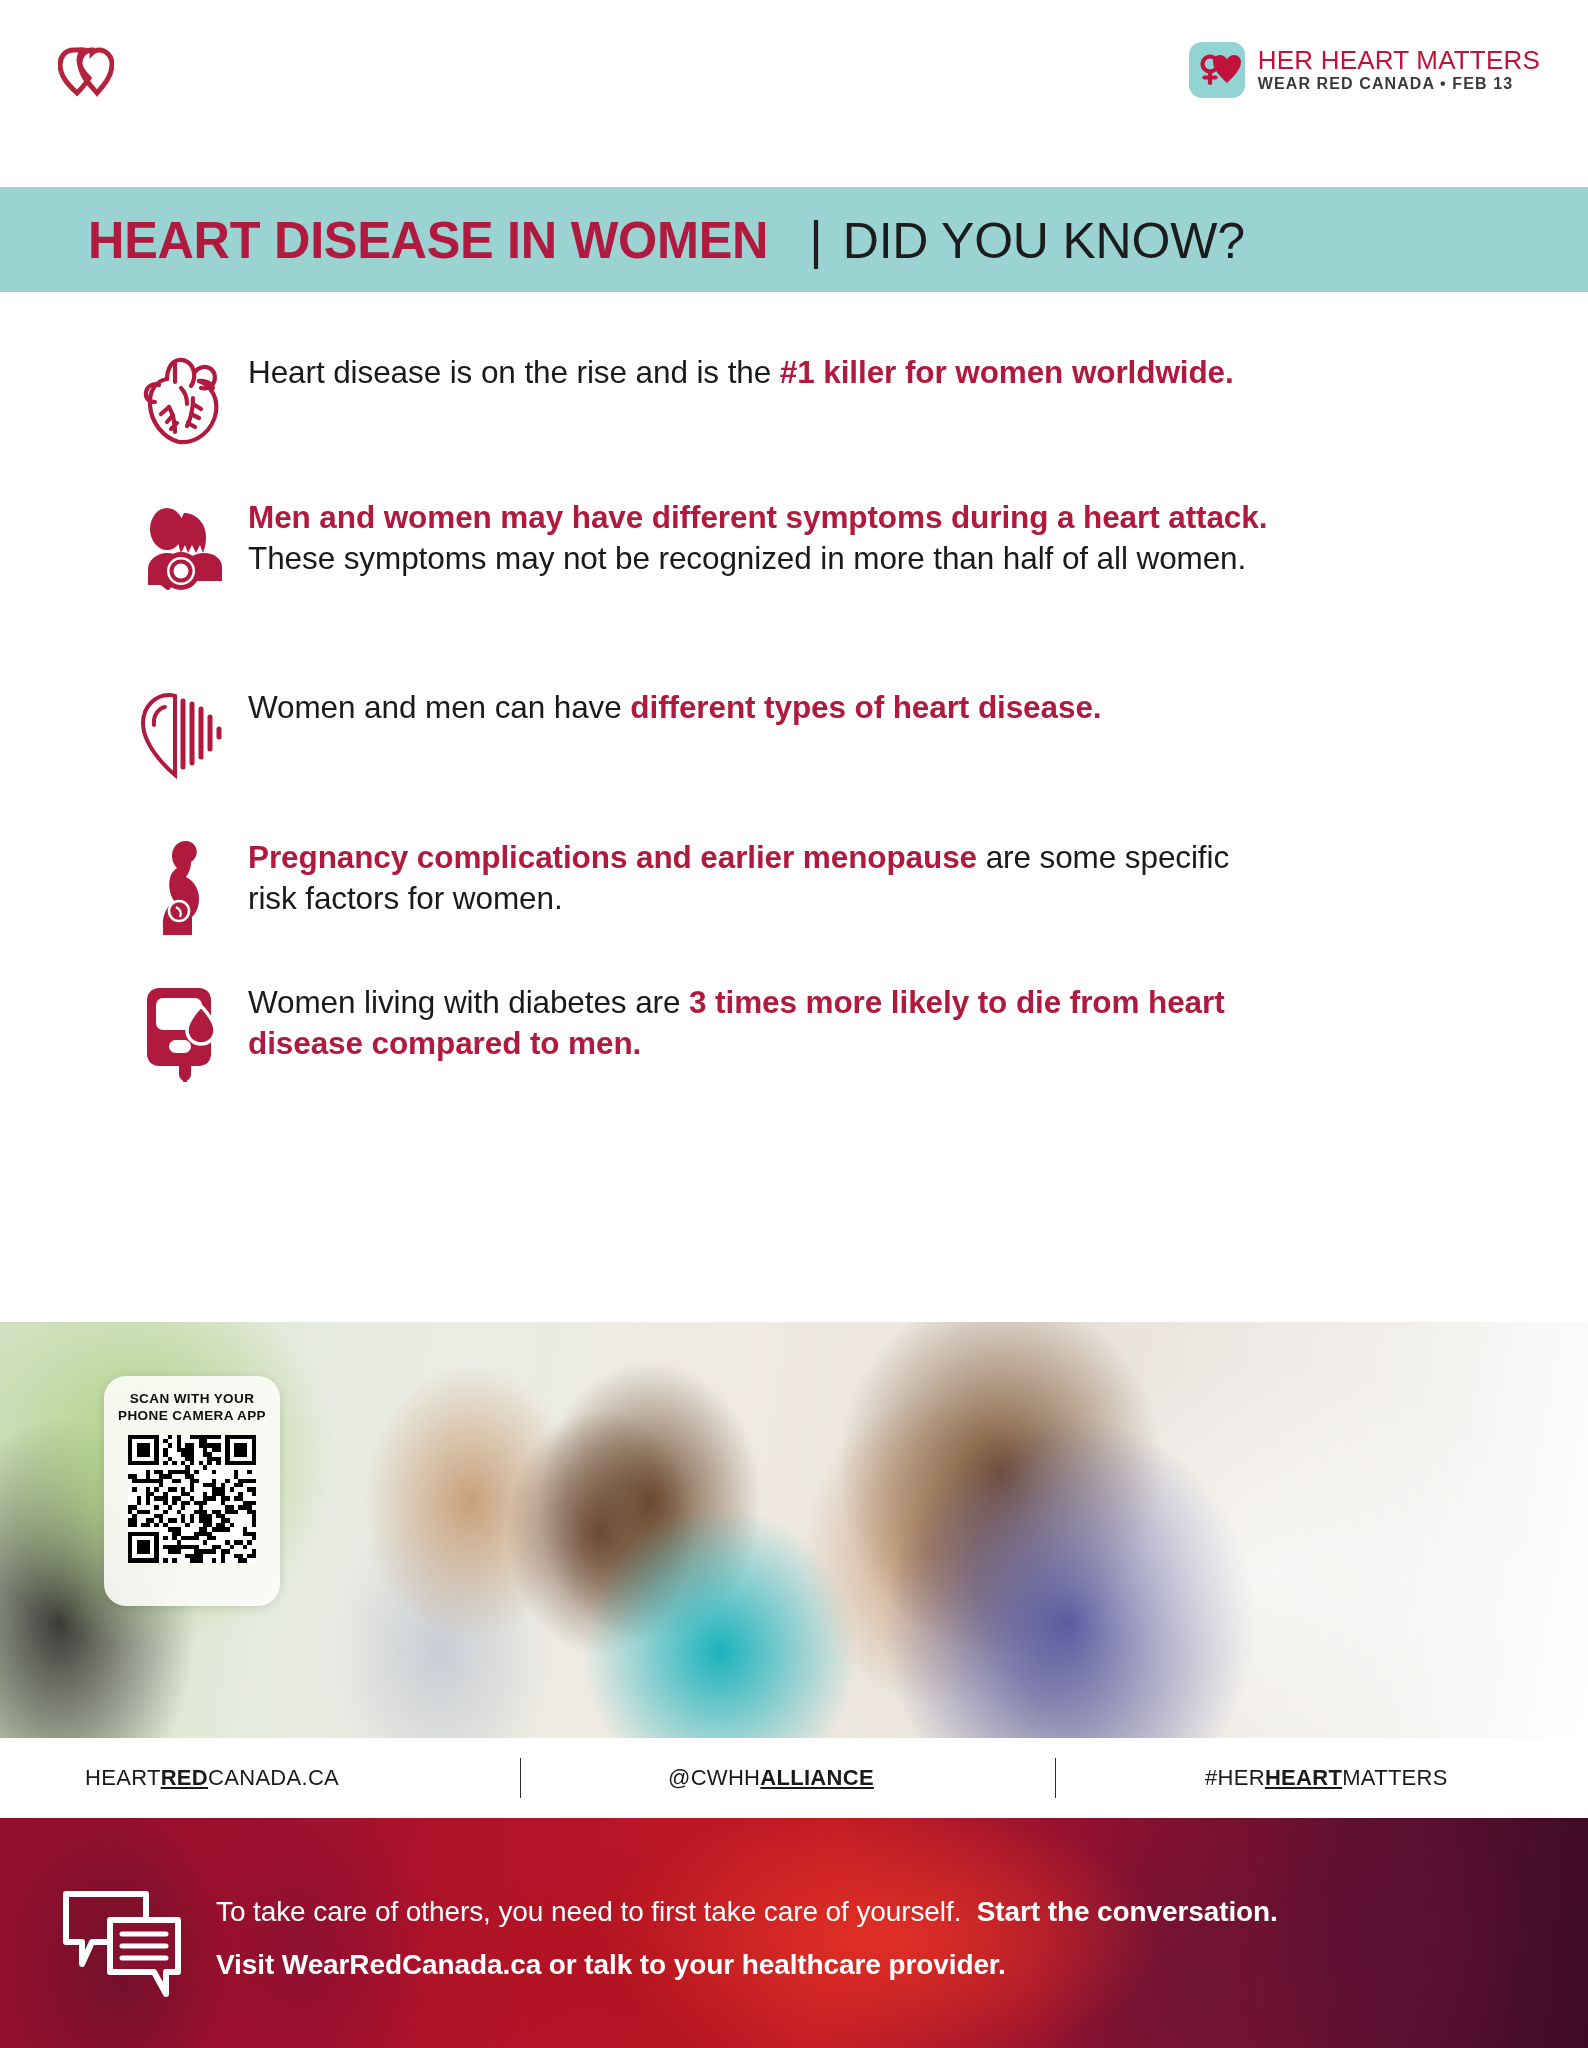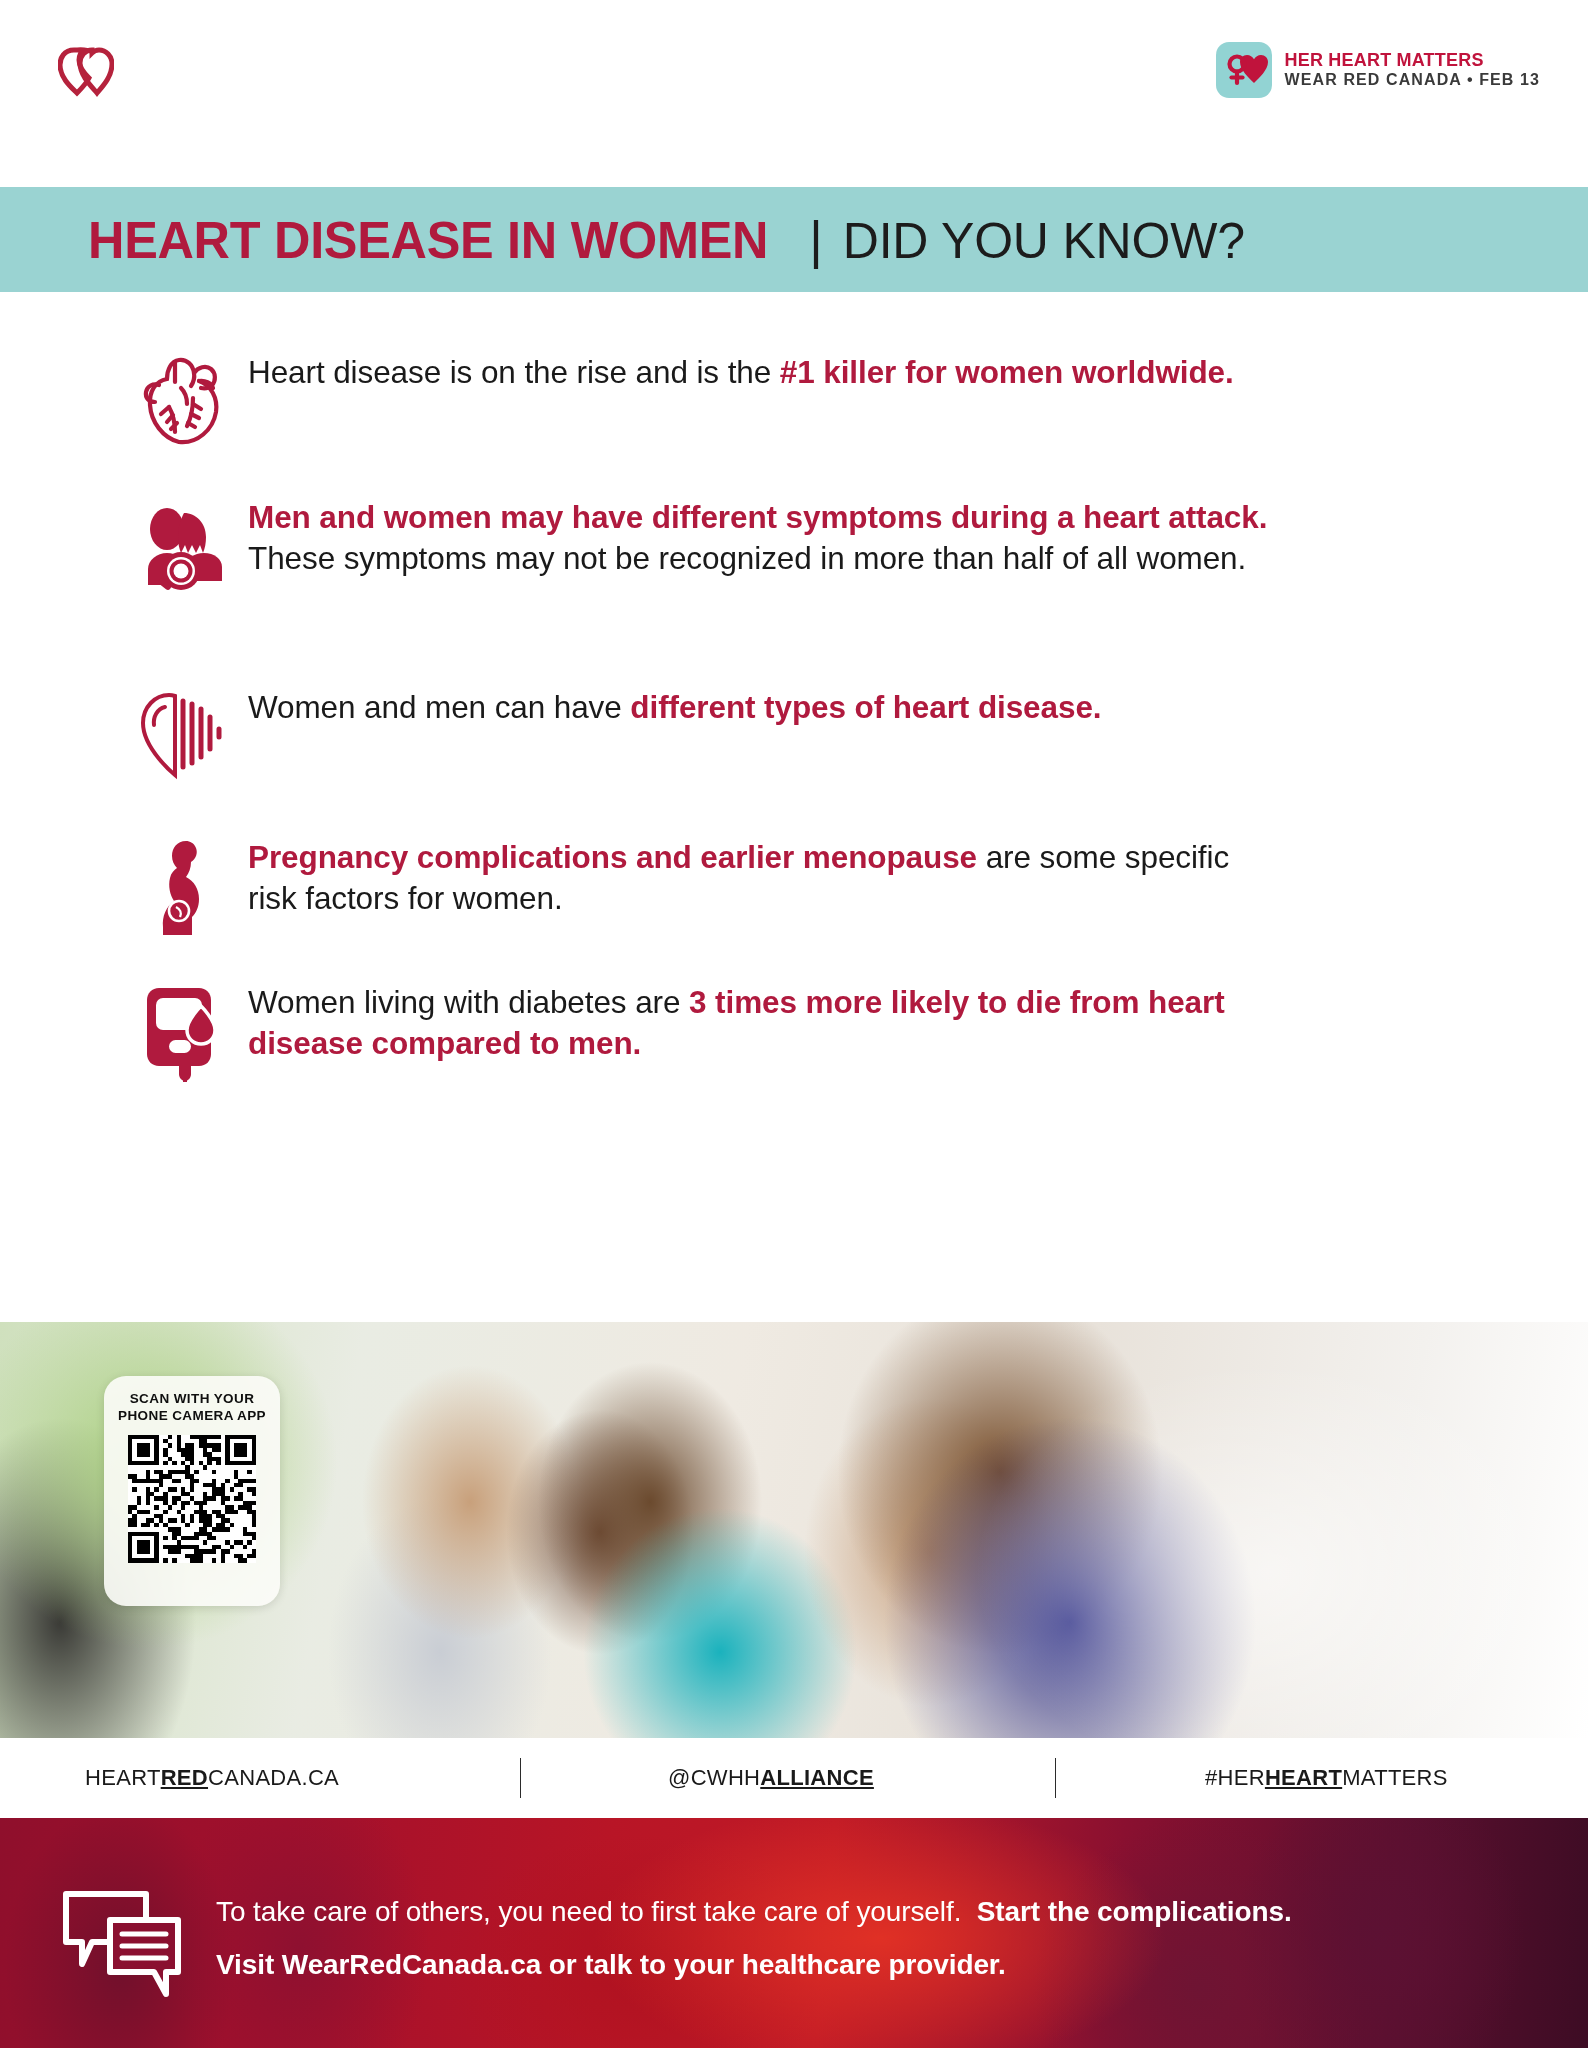--- a/index.html
+++ b/index.html
@@ -20,21 +20,21 @@
   .cwhhc-words{display:flex;flex-direction:column;justify-content:center;}
   .cwhhc-l1{font-size:20.5px;font-weight:bold;letter-spacing:.2px;color:#2d2a52;line-height:1.12;white-space:nowrap;}
   .cwhhc-l2{font-size:18.5px;font-weight:normal;letter-spacing:.3px;color:#4a4766;line-height:1.12;white-space:nowrap;}
   .logo-divider{width:1px;height:68px;background:#9a98ad;margin:0 22px;}
   .alliance{display:flex;flex-direction:column;justify-content:center;}
   .alliance span{font-size:19px;font-weight:bold;letter-spacing:2.4px;color:#2d2a52;line-height:1.35;}
 
   .logo-right{position:absolute;right:48px;top:42px;display:flex;align-items:center;}
   .hhm-badge{width:56px;height:56px;border-radius:13px;background:#92d3d3;position:relative;flex:0 0 auto;margin-right:13px;}
   .hhm-words{display:flex;flex-direction:column;}
-  .hhm-l1{font-size:18px;font-weight:bold;color:#c0133c;letter-spacing:.2px;line-height:1.08;white-space:nowrap;}
+  .hhm-l1{font-size:26px;font-weight:normal;color:#c0133c;letter-spacing:.2px;line-height:1.08;white-space:nowrap;}
   .hhm-l2{font-size:16px;font-weight:bold;color:#3a3a3a;letter-spacing:1.1px;line-height:1.2;white-space:nowrap;}
 
   
   .banner{position:absolute;top:187px;left:0;width:1588px;height:105px;background:#9ad3d2;
           display:flex;align-items:center;}
   .banner-inner{display:flex;align-items:baseline;padding-left:88px;}
   .banner-a{font-size:52px;font-weight:bold;color:#b01a3e;letter-spacing:-.3px;
             font-family:"Liberation Sans", sans-serif;transform:scaleX(.97);transform-origin:left;}
   .banner-pipe{font-size:52px;color:#1c1c1c;font-weight:300;margin:0 20px;}
   .banner-b{font-size:50px;font-weight:normal;color:#1c1c1c;letter-spacing:-.2px;}
@@ -1112,18 +1112,18 @@
   <div class="bottom">
     <div class="bt-bg"></div>
     <svg class="bt-icon" viewBox="0 0 130 140">
       <g fill="none" stroke="#ffffff" stroke-width="6" stroke-linejoin="round" stroke-linecap="round">
         <path d="M8 14 L88 14 L88 62 L34 62 L24 84 L24 62 L8 62 Z"></path>
         <path d="M52 40 L120 40 L120 92 L108 92 L108 114 L96 92 L52 92 Z" fill="#8a1030" stroke="#ffffff"></path>
         <path d="M64 54 L108 54 M64 66 L108 66 M64 78 L108 78" stroke-width="5"></path>
       </g>
     </svg>
     <div class="bt-lines">
-      <div class="bt-l1"><span>To take care of others, you need to first take care of yourself.</span>&nbsp; <b>Start the complications.</b></div>
+      <div class="bt-l1"><span>To take care of others, you need to first take care of yourself.</span>&nbsp; <b>Start the conversation.</b></div>
       <div class="bt-l2">Visit WearRedCanada.ca or talk to your healthcare provider.</div>
     </div>
   </div>
 
 </div>
 
 </body></html>

